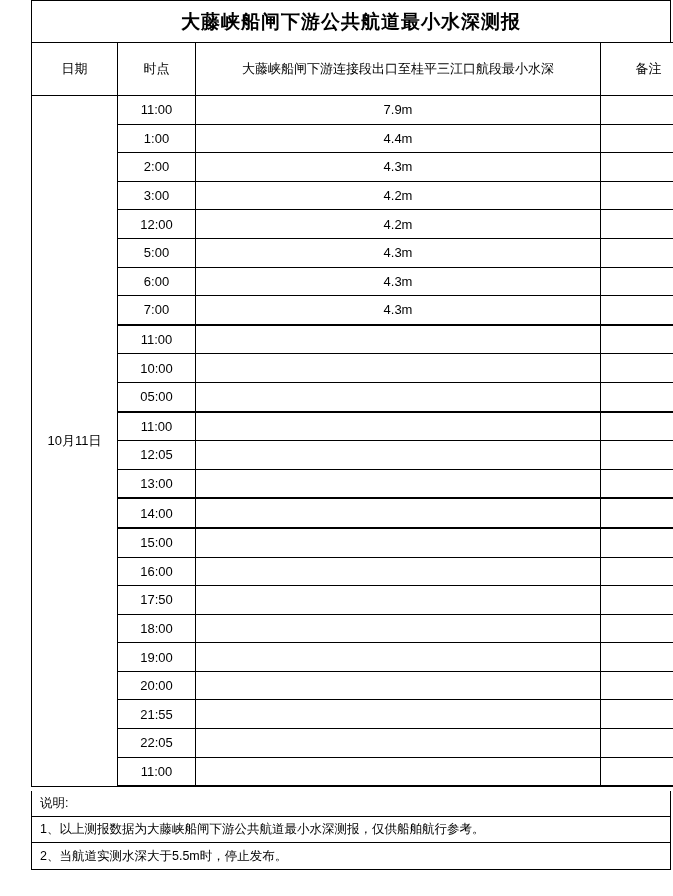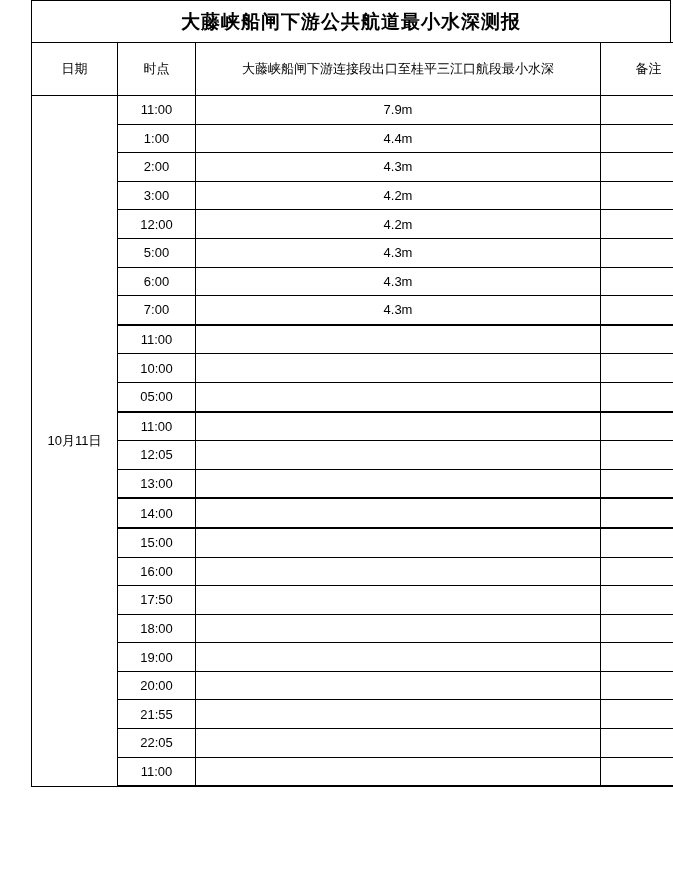--- a/index.html
+++ b/index.html
@@ -241,14 +241,19 @@
       <tr>
         <td class="row-sep-strong">11:00</td>
         <td class="row-sep-strong"></td>
         <td class="row-sep-strong"></td>
       </tr>
     </tbody>
   </table>
 
   <div class="spacer-top"></div>
 
+  <div class="notes">
+    <div class="note-line note-head">说明:</div>
+    <div class="note-line">1、以上测报数据为大藤峡船闸下游公共航道最小水深测报，仅供船舶航行参考。</div>
+    <div class="note-line">2、当航道实测水深大于5.5m时，停止发布。</div>
+  </div>
 
 </div>
 
 </body></html>

